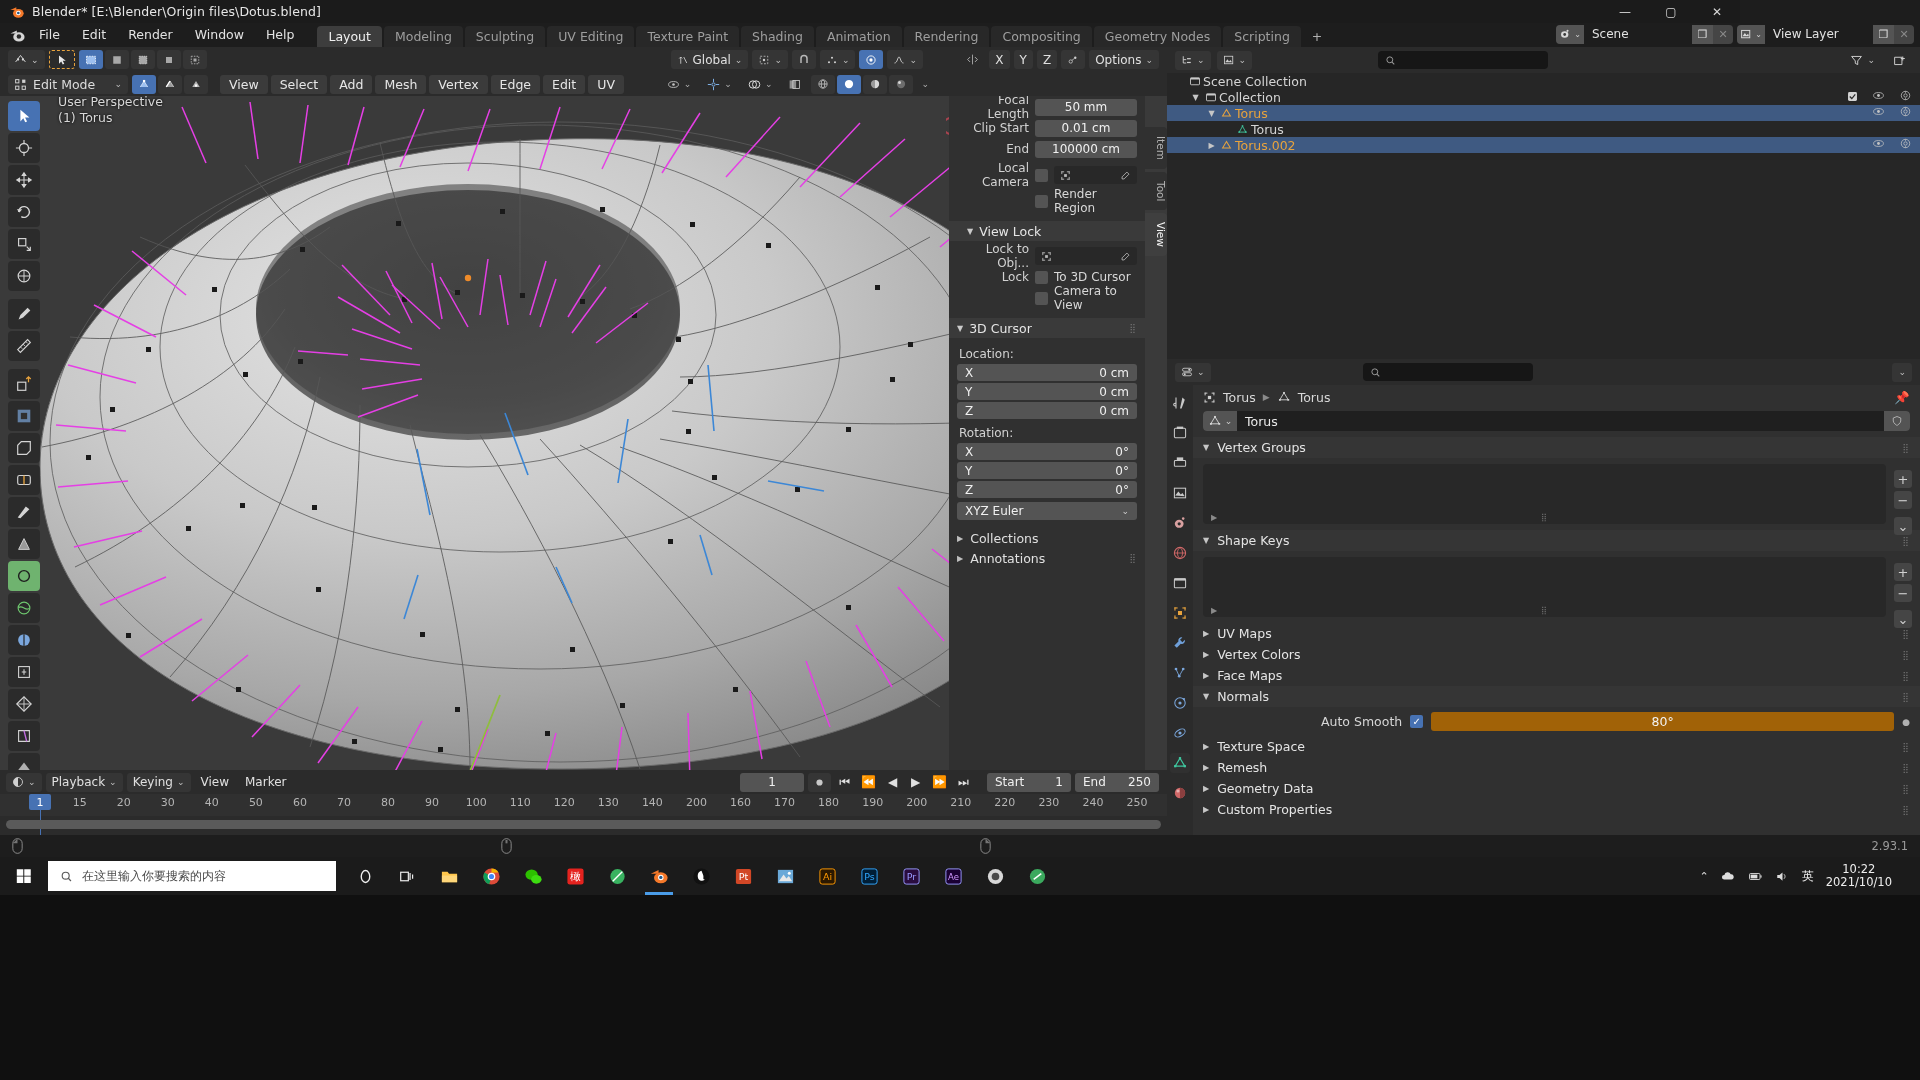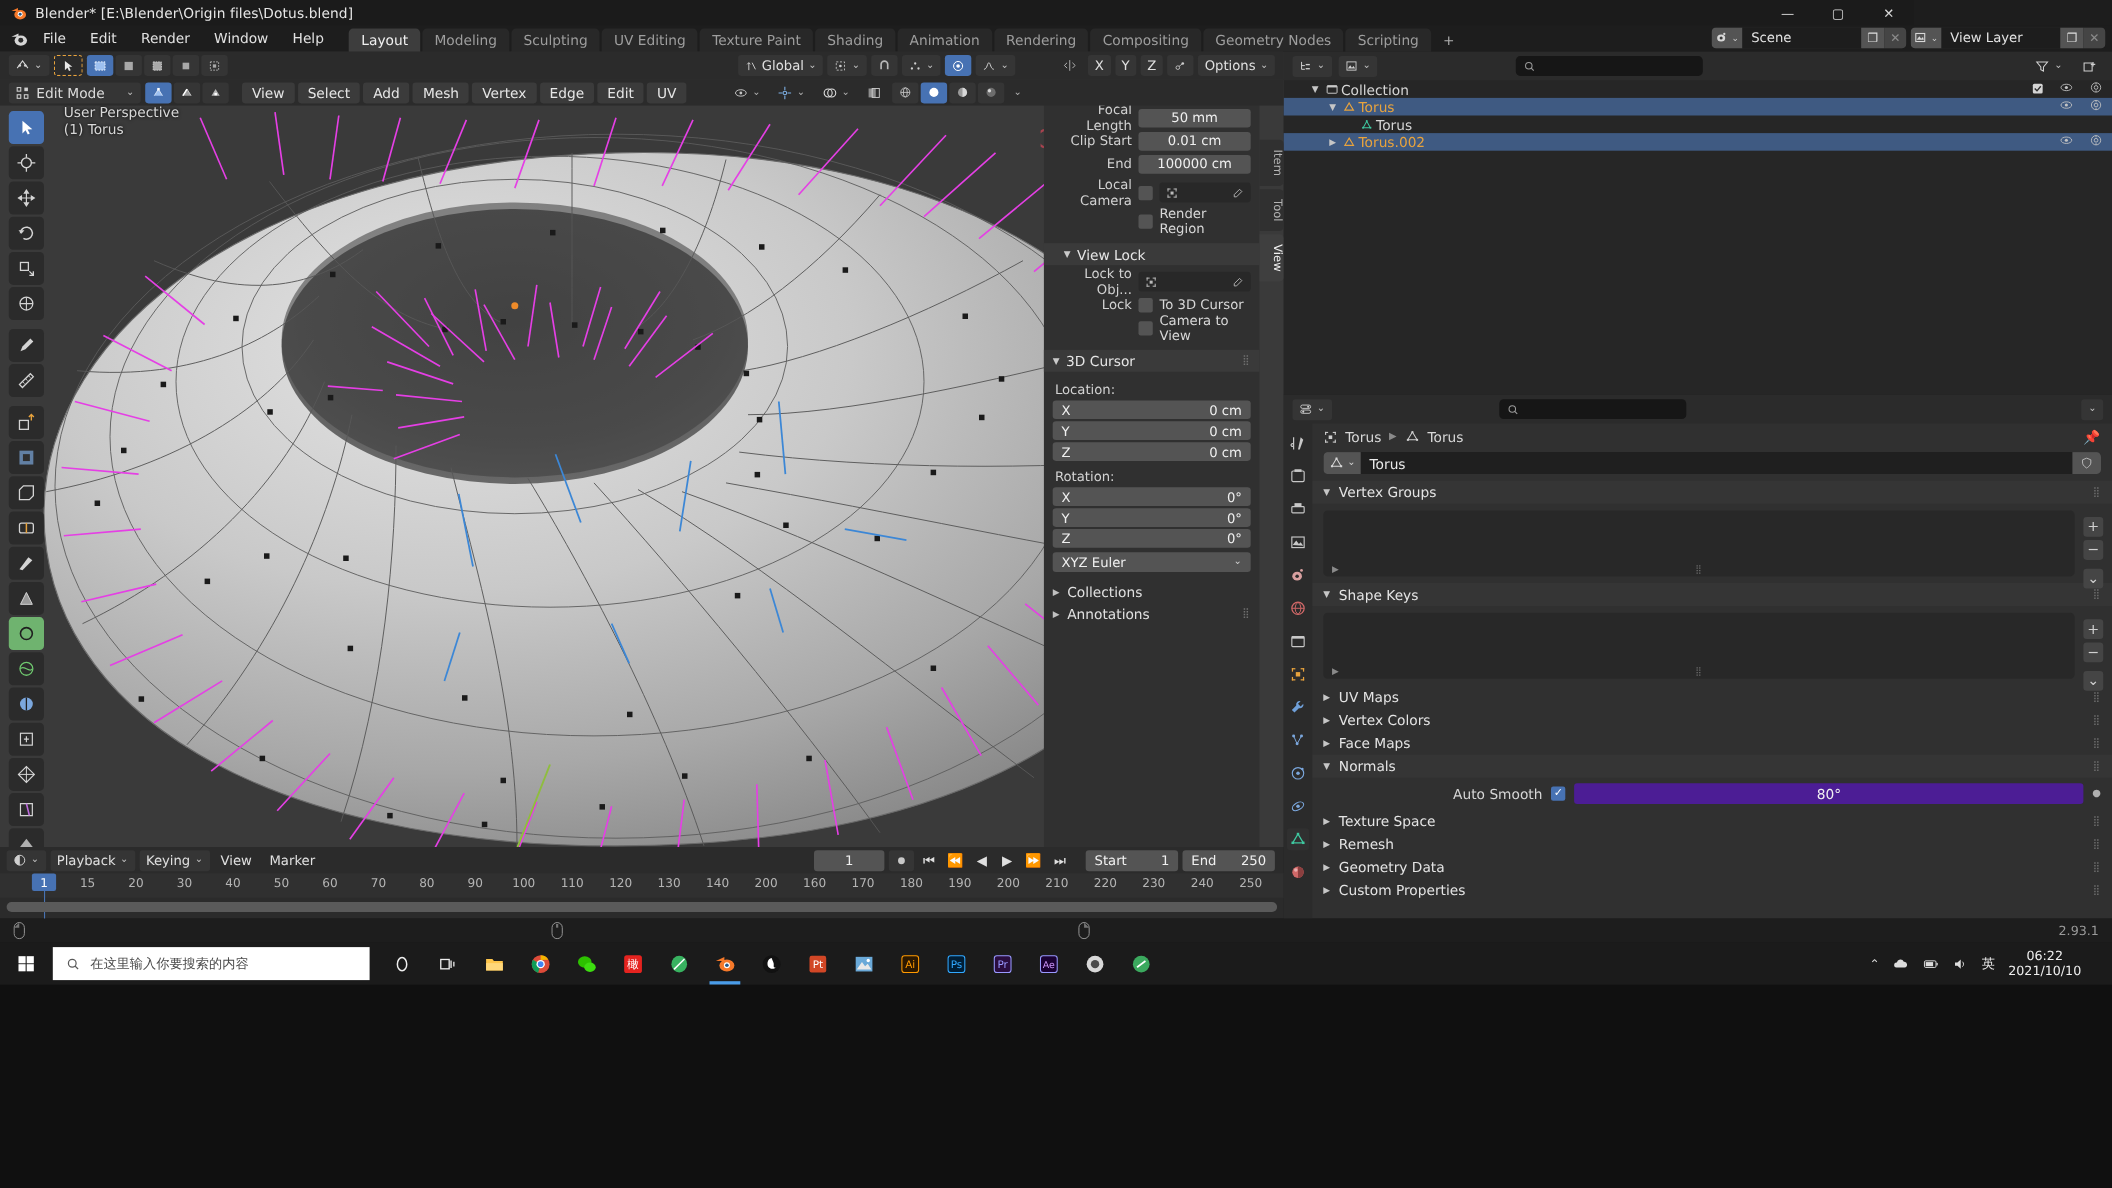--- a/index.html
+++ b/index.html
@@ -145,21 +145,21 @@
   .pnl-hd .tri { font-size:8px; color:#c6c6c6; }
   .pnl-hd .grip { margin-left:auto; color:#6d6d6d; font-size:9px; letter-spacing:1px; }
   .listbox { margin:6px 10px; height:60px; background:#282828; border-radius:4px; position:relative; }
   .listbox .ft { position:absolute; left:8px; bottom:2px; font-size:8px; color:#8a8a8a; }
   .listbox .gp { position:absolute; left:50%; bottom:2px; transform:translateX(-50%); font-size:8px; color:#6d6d6d; letter-spacing:1px; }
   .listside { position:absolute; right:8px; display:flex; flex-direction:column; gap:3px; }
   .lsbtn { width:18px; height:18px; background:#454545; border-radius:3px; display:flex;
     align-items:center; justify-content:center; color:#d0d0d0; font-size:13px; }
   .autosmooth { display:flex; align-items:center; gap:8px; padding:5px 10px; }
   .autosmooth .lb { font-size:12.5px; color:#d6d6d6; }
-  .asval { flex:1; height:19px; background:#4c1d95; border-radius:3px; display:flex; align-items:center;
+  .asval { flex:1; height:19px; background:#a16207; border-radius:3px; display:flex; align-items:center;
     justify-content:center; font-size:12.5px; color:#f2f2f2; }
 
   
   .statusbar { position:absolute; left:0; top:835px; width:1920px; height:22px; background:#1d1d1d;
     display:flex; align-items:center; }
   .sb-mouse { display:flex; align-items:center; gap:28px; padding-left:12px; }
   .sb-ver { margin-left:auto; padding-right:12px; font-size:11.5px; color:#9a9a9a; }
 
   
   .taskbar { position:absolute; left:0; top:857px; width:1920px; height:223px; background:#1a1a1a; }
@@ -1069,20 +1069,30 @@
         </div>
         <div class="hbtn flat">
           <svg viewBox="0 0 16 16" width="13" height="13">
               <path d="M2 4 L2 13 L11 13 L11 4 Z" fill="none" stroke="#cfcfcf" stroke-width="1.2"></path>
               <path d="M12 3 L12 8 M9.5 5.5 L14.5 5.5" stroke="#cfcfcf" stroke-width="1.3"></path>
             </svg>
         </div>
       </div>
     </div>
     <div id="ol-rows">
+        <div class="ol-row" style="padding-left: 6px;">
+          <span class="tri"></span>
+          <span class="ic">
+            <svg viewBox="0 0 16 16" width="12" height="12">
+              <rect x="2" y="4" width="12" height="9" rx="1" fill="none" stroke="#c8c8c8" stroke-width="1.2"></rect>
+              <rect x="2" y="3.5" width="12" height="2.5" fill="#c8c8c8"></rect>
+            </svg>
+          </span>
+          <span>Scene Collection</span>
+        </div>
         <div class="ol-row" style="padding-left: 22px;">
           <span class="tri">▼</span>
           <span class="ic">
             <svg viewBox="0 0 16 16" width="12" height="12">
               <rect x="2" y="4" width="12" height="9" rx="1" fill="none" stroke="#c8c8c8" stroke-width="1.2"></rect>
               <rect x="2" y="3.5" width="12" height="2.5" fill="#c8c8c8"></rect>
             </svg>
           </span>
           <span>Collection</span>
           <span class="ol-right">
@@ -1557,21 +1567,21 @@
             <rect x="2" y="6" width="14" height="8" rx="1.5" fill="none" stroke="#ddd" stroke-width="1.2"></rect>
             <rect x="3.5" y="7.5" width="9" height="5" fill="#ddd"></rect>
             <rect x="16.5" y="8.5" width="1.6" height="3" fill="#ddd"></rect>
           </svg>
         <svg viewBox="0 0 20 20" width="15" height="15">
             <path d="M3 8 L6 8 L10 4.5 L10 15.5 L6 12 L3 12 Z" fill="#ddd"></path>
             <path d="M12 7 a4 4 0 0 1 0 6" fill="none" stroke="#ddd" stroke-width="1.2"></path>
           </svg>
         <span style="color:#eee;font-size:12px">英</span>
         <div class="clock">
-          <div>06:22</div>
+          <div>10:22</div>
           <div>2021/10/10</div>
         </div>
         <div style="width:6px;height:38px"></div>
       </div>
     </div>
   </div>
 
 </div>
 
 </body></html>

